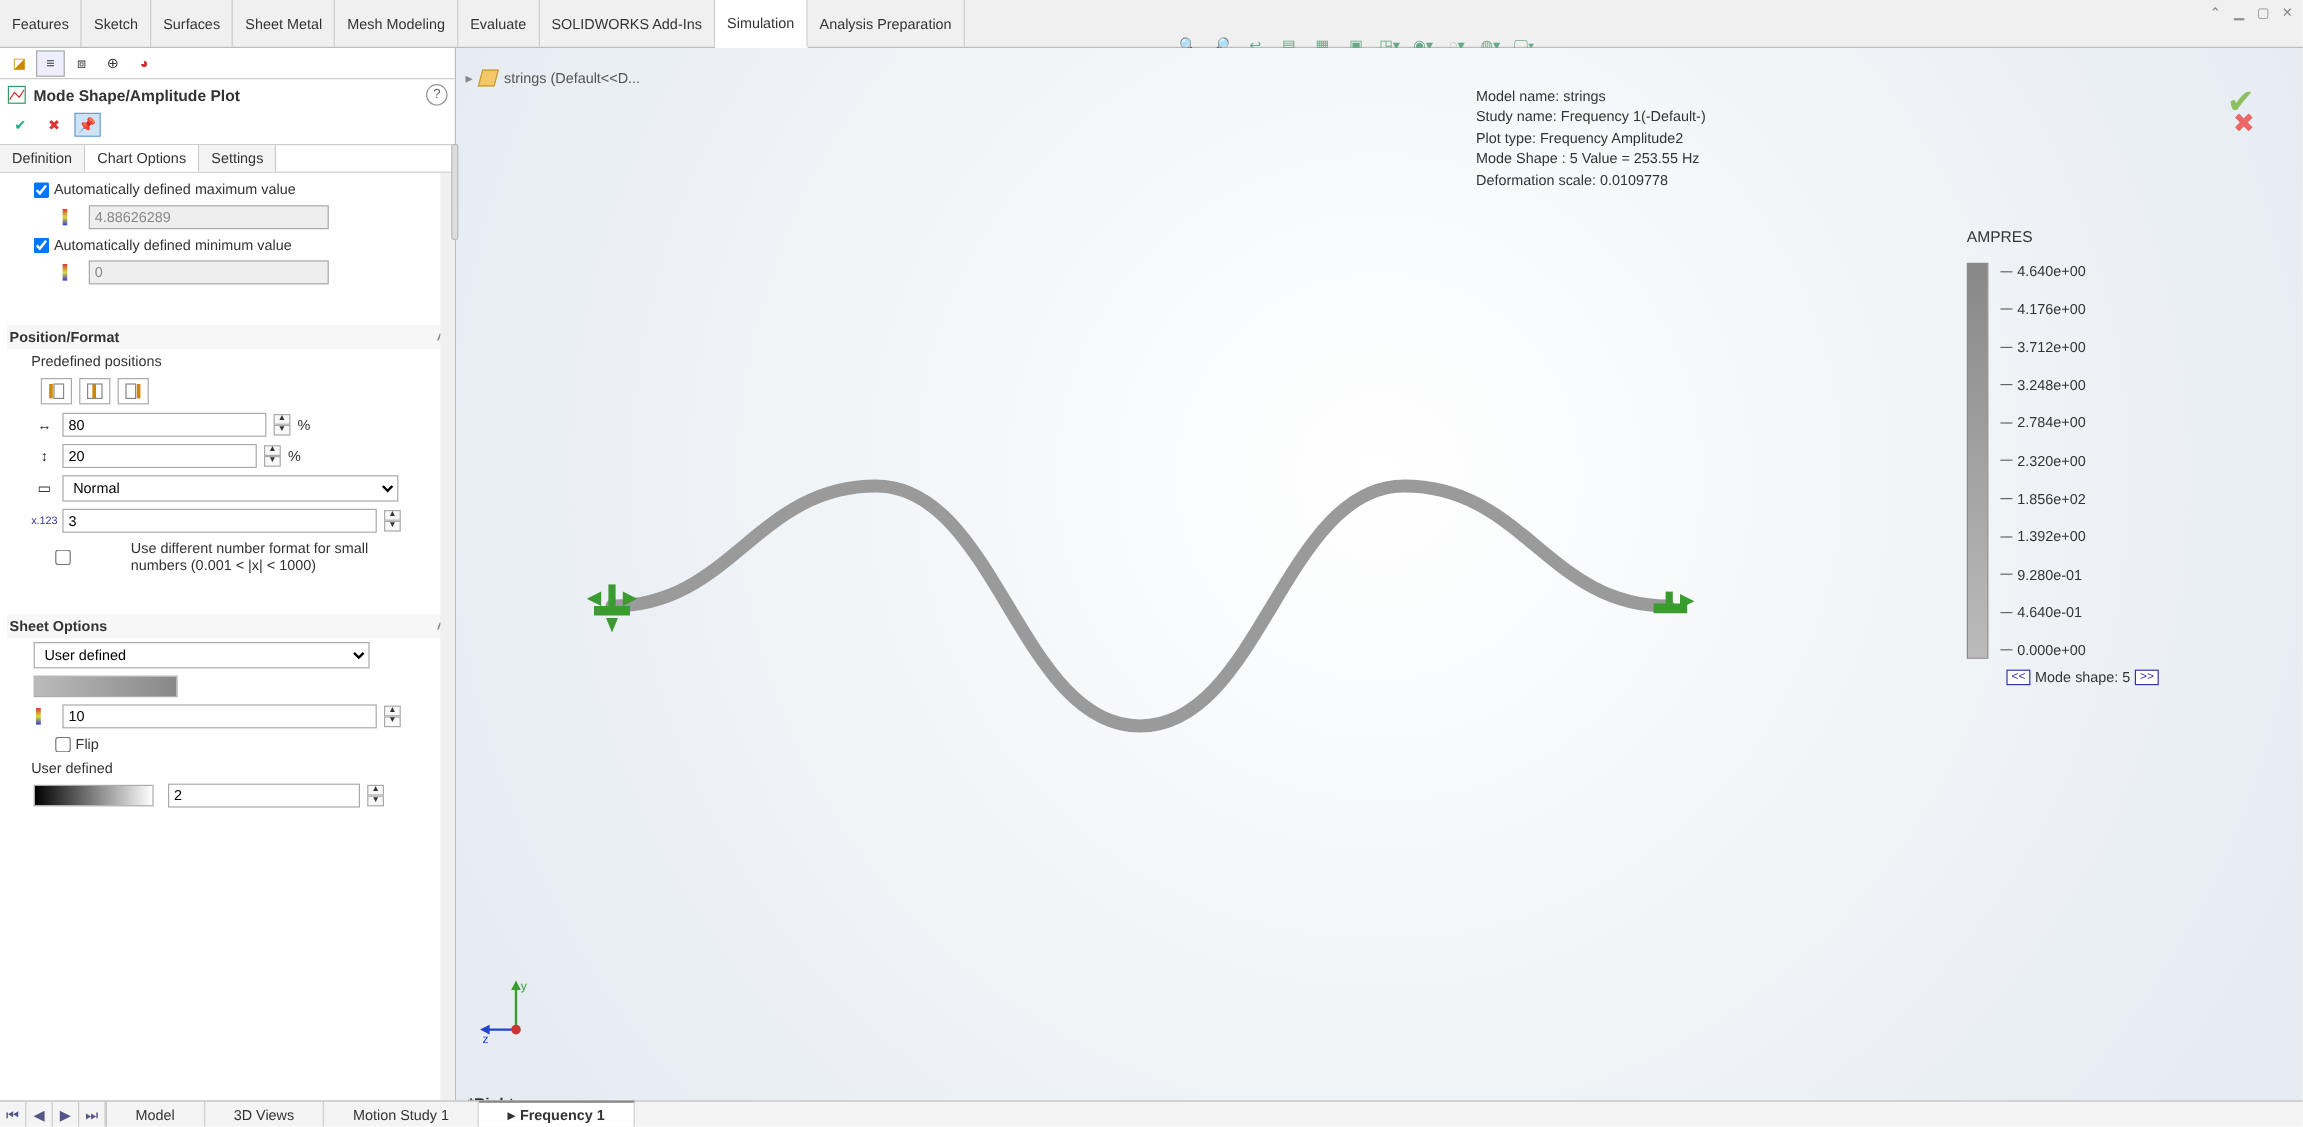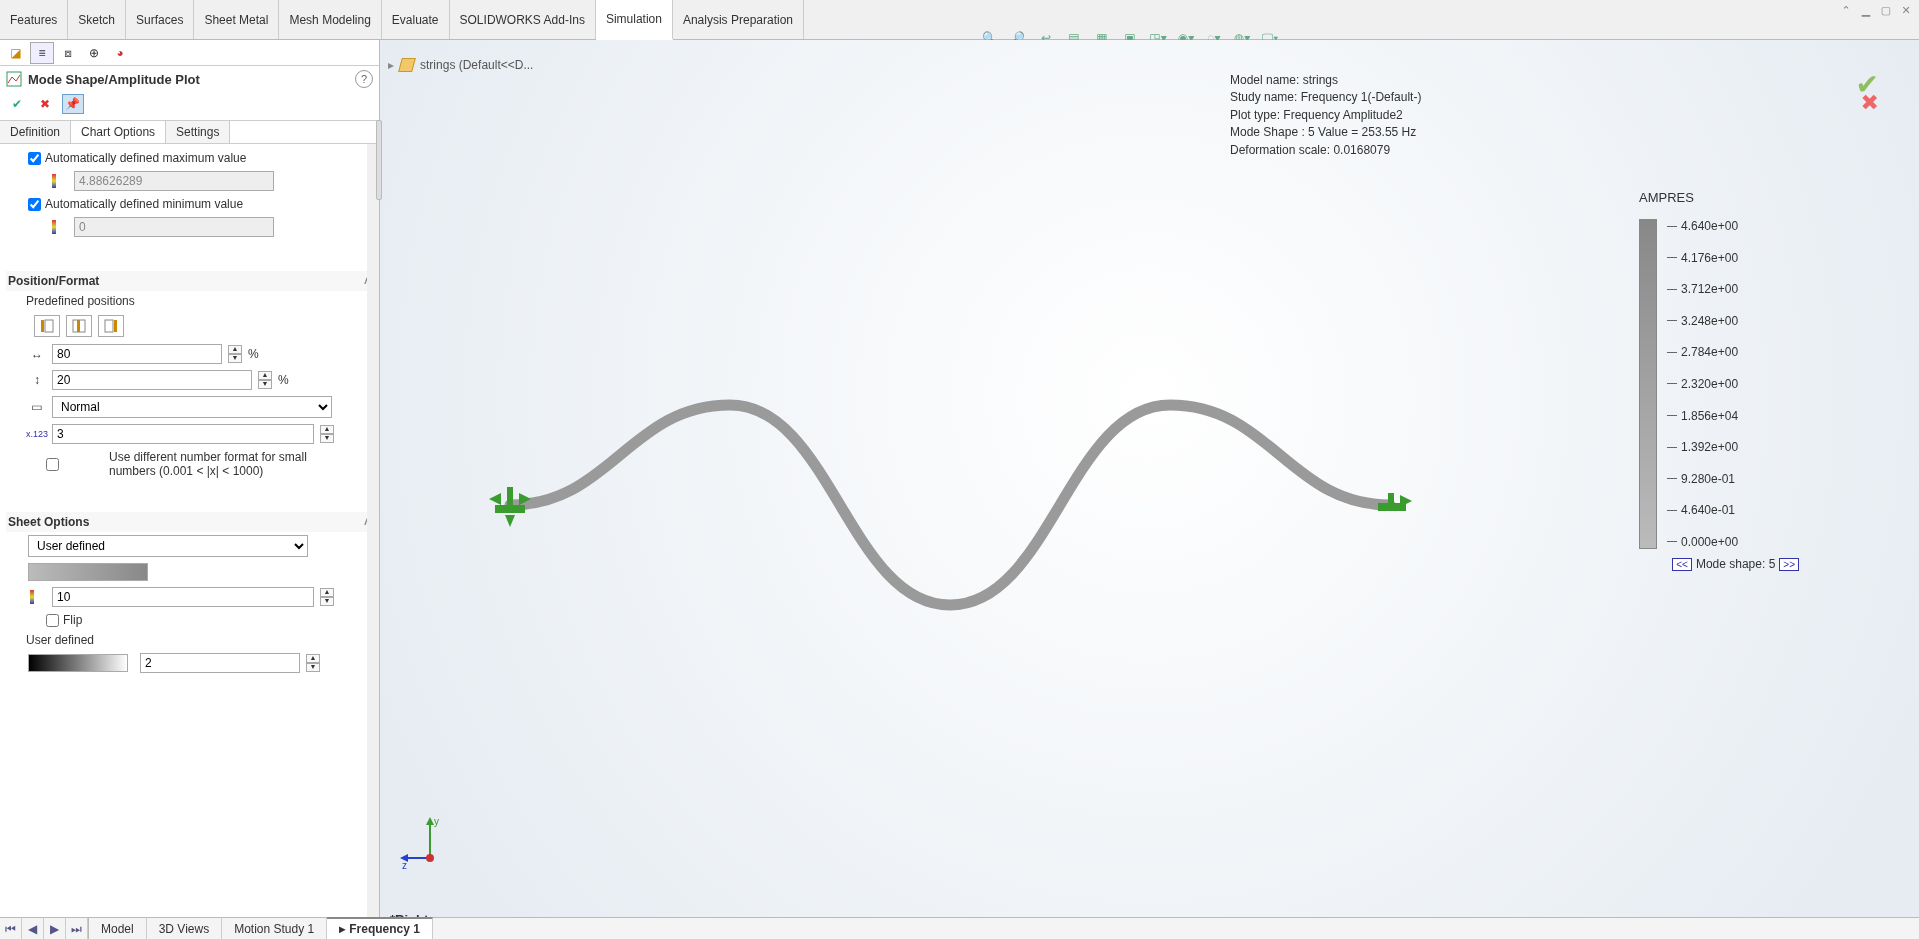--- a/index.html
+++ b/index.html
@@ -81,21 +81,21 @@
 .view-label { position:absolute; bottom:6px; left:10px; font-weight:bold; font-size:13px;}
 
 
 .wave { position:absolute; top:345px; left:60px;}
 .fixture { fill:#3a9b2e; }
 
 
 .bottom-bar { position:absolute; bottom:0; left:0; right:0; height:22px; background:#f4f4f4; border-top:1px solid #bbb; display:flex; align-items:stretch;}
 .bb-nav { display:flex; border-right:1px solid #bbb;}
 .bb-nav div { width:22px; display:flex; align-items:center; justify-content:center; border-right:1px solid #ccc; cursor:pointer; color:#558;}
-.bb-tab { padding:3px 12px; border-right:1px solid #ccc; cursor:pointer; display:flex; align-items:center;}
+.bb-tab { padding:3px 24px; border-right:1px solid #ccc; cursor:pointer; display:flex; align-items:center;}
 .bb-tab.active { background:#fff; font-weight:bold; border-top:2px solid #888; margin-top:-1px;}
 
 .vscroll-gutter { position:absolute; top:0; right:0; width:12px; bottom:0; background:#f0f0f0;}
 .panel-splitter { position:absolute; top:120px; left:376px; width:6px; height:80px; background:#ddd; border:1px solid #bbb; border-radius:2px;}
 
 </style>
 </head>
 <body>
 
 <div class="ribbon-tabs">
@@ -238,21 +238,21 @@
           <div class="tiny-icon">↔</div>
           <input type="text" class="field" style="width: 170px;" value="80">
           <div class="spin">
               <div>▲</div>
               <div>▼</div>
             </div>
           <span>%</span>
         </div>
         <div class="row">
           <div class="tiny-icon">↕</div>
-          <input type="text" class="field" style="width: 200px;" value="20">
+          <input type="text" class="field" style="width: 162px;" value="20">
           <div class="spin">
               <div>▲</div>
               <div>▼</div>
             </div>
           <span>%</span>
         </div>
         <div class="row">
           <div class="tiny-icon">▭</div>
           <select class="field" style="width:280px"><option>Normal</option></select>
         </div>
@@ -321,35 +321,35 @@
     </div>
 
     <div class="confirm-check">✔</div>
     <div class="close-x">✖</div>
 
     <div class="model-info">
       <div>Model name: strings</div>
       <div>Study name: Frequency 1(-Default-)</div>
       <div>Plot type: Frequency Amplitude2</div>
       <div>Mode Shape : 5  Value =        253.55 Hz</div>
-      <div>Deformation scale: 0.0168079</div>
+      <div>Deformation scale: 0.0109778</div>
     </div>
 
     <div class="legend">
       <div class="legend-title">AMPRES</div>
       <div class="legend-body">
         <div class="legend-bar"></div>
         <div class="legend-ticks">
           <div class="legend-tick">4.640e+00</div>
           <div class="legend-tick">4.176e+00</div>
           <div class="legend-tick">3.712e+00</div>
           <div class="legend-tick">3.248e+00</div>
           <div class="legend-tick">2.784e+00</div>
           <div class="legend-tick">2.320e+00</div>
-          <div class="legend-tick">1.856e+04</div>
+          <div class="legend-tick">1.856e+02</div>
           <div class="legend-tick">1.392e+00</div>
           <div class="legend-tick">9.280e-01</div>
           <div class="legend-tick">4.640e-01</div>
           <div class="legend-tick">0.000e+00</div>
         </div>
       </div>
       <div class="mode-shape-nav">
         <span class="ms-btn">&lt;&lt;</span>
         <span>Mode shape: 5</span>
         <span class="ms-btn">&gt;&gt;</span>

